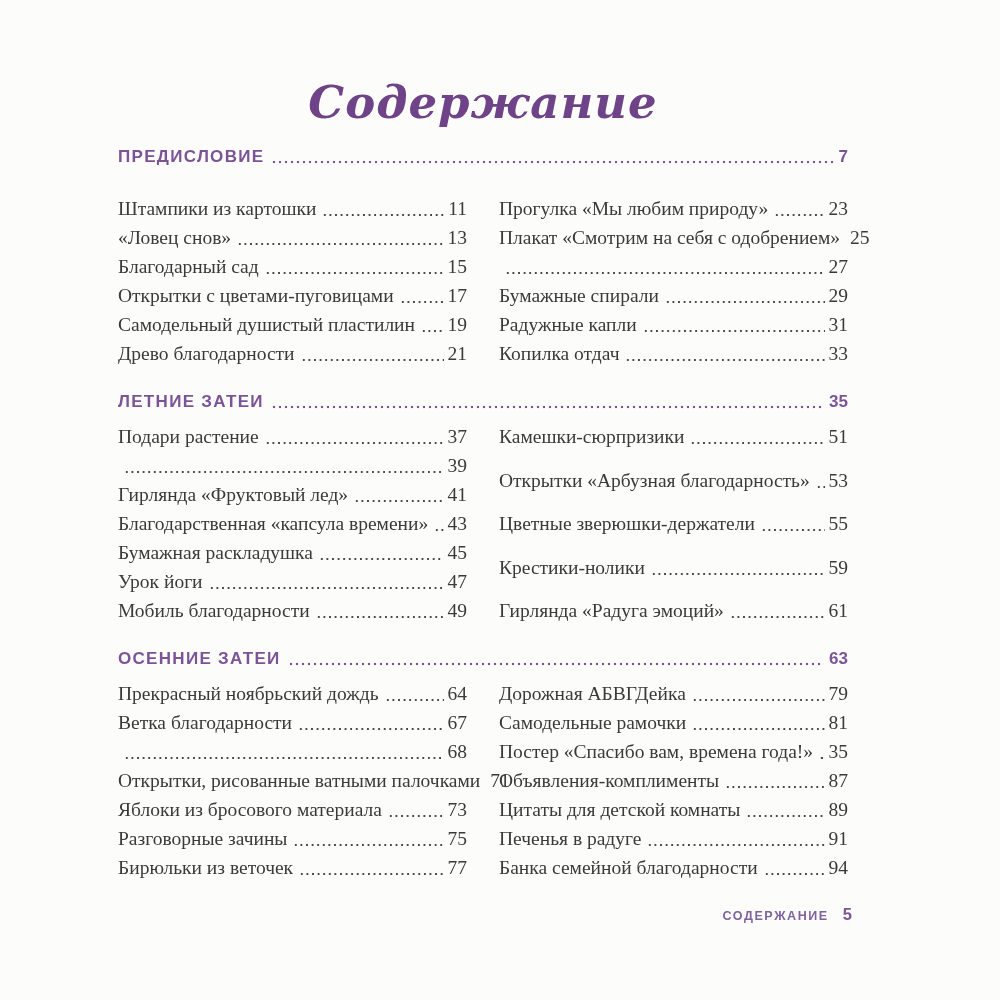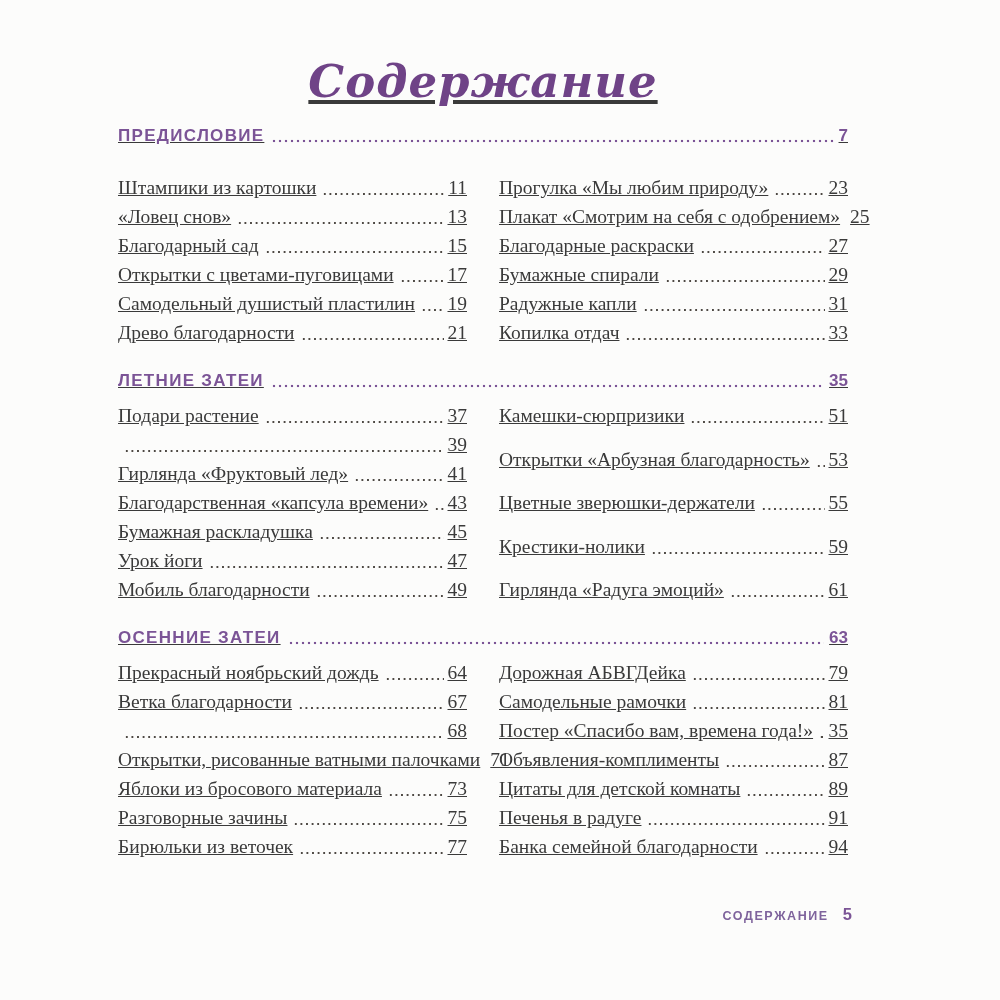--- a/index.html
+++ b/index.html
@@ -15,22 +15,21 @@
   body{
     width:1000px;height:1000px;
     background:var(--bg);
     color:var(--ink);
     font-family:"Liberation Serif", serif;
     overflow:hidden;
   }
   .page{
     position:relative;
     width:1000px;height:892px;
-    padding:56px 152px 0 118px;
-    text-decoration:underline;
+    padding:77px 152px 0 118px;
   }
   .page-title{
     margin:0 0 18px 0;
     font-family:"DejaVu Serif", serif;
     font-style:italic;
     font-weight:bold;
     font-size:45px;
     line-height:52px;
     letter-spacing:1px;
     text-align:center;
@@ -179,21 +178,20 @@
     <span class="entry-page">23</span>
   </div>
 
   <div class="row entry-row">
     <span class="entry-label">Плакат «Смотрим на себя с одобрением»</span>
     <span class="leader entry-leader"></span>
     <span class="entry-page">25</span>
   </div>
 
   <div class="row entry-row">
-    <span class="entry-label">Благодарные раскраски</span>
     <span class="leader entry-leader"></span>
     <span class="entry-page">27</span>
   </div>
 
   <div class="row entry-row">
     <span class="entry-label">Бумажные спирали</span>
     <span class="leader entry-leader"></span>
     <span class="entry-page">29</span>
   </div>
 

